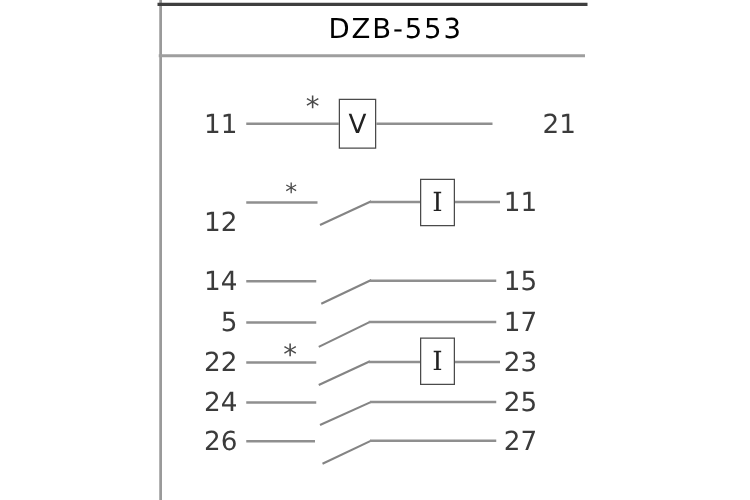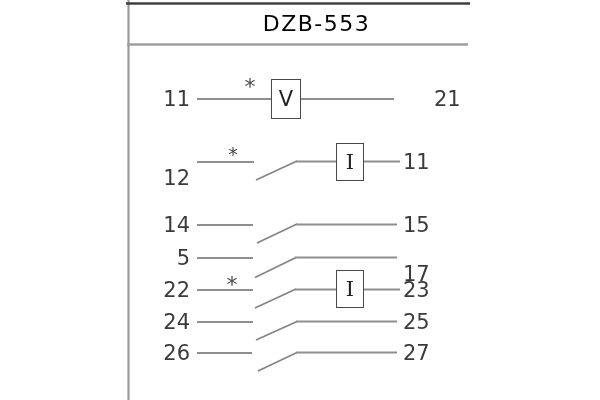--- a/index.html
+++ b/index.html
@@ -131,21 +131,21 @@
   <span class="marker small" style="left:225px; top:145px;">*</span>
   <div class="coil-box serif" style="left:336px; top:143px; width:28px; height:38px;">
     <span>I</span>
   </div>
   <div class="tlabel right" style="top:149px;">11</div>
 
   <div class="tlabel left" style="top:212px;">14</div>
   <div class="tlabel right" style="top:212px;">15</div>
 
   <div class="tlabel left" style="top:245px;">5</div>
-  <div class="tlabel right" style="top:245px;margin-top:16px;">17</div>
+  <div class="tlabel right" style="top:245px;">17</div>
 
   <div class="tlabel left" style="top:277px;">22</div>
   <span class="marker" style="left:224px; top:274px;">*</span>
   <div class="coil-box serif" style="left:336px; top:270px; width:28px; height:38px;">
     <span>I</span>
   </div>
   <div class="tlabel right" style="top:277px;">23</div>
 
   <div class="tlabel left" style="top:309px;">24</div>
   <div class="tlabel right" style="top:309px;">25</div>

